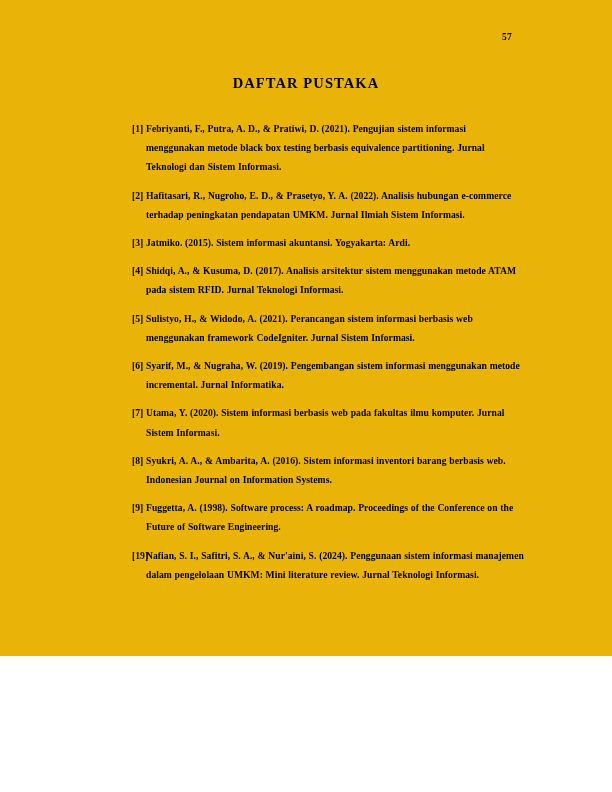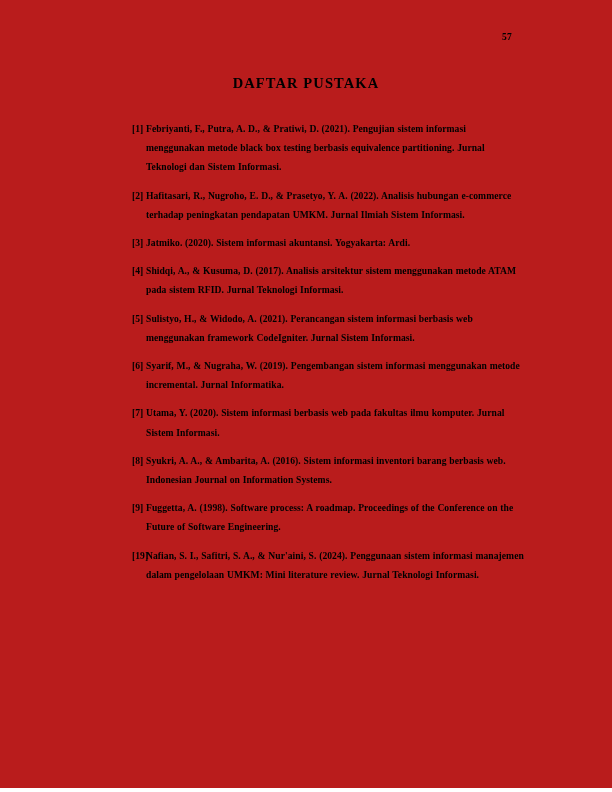--- a/index.html
+++ b/index.html
@@ -12,22 +12,22 @@
     height: 792px;
     position: relative;
     font-family: "Liberation Serif", "DejaVu Serif", serif;
     color: #000000;
     overflow: hidden;
   }
   .page {
     position: absolute;
     inset: 0;
     width: 612px;
-    height: 788px;
-    background: #b91c1c;
+    height: 656px;
+    background: #eab308;
   }
   .page-number {
     position: absolute;
     top: 31px;
     left: 0;
     width: 612px;
     padding-right: 100px;
     box-sizing: border-box;
     text-align: right;
     font-size: 9.5px;
@@ -89,21 +89,21 @@
     <li class="reference-item">
       <span class="ref-marker">[1]</span>
       <span class="ref-text">Febriyanti, F., Putra, A. D., &amp; Pratiwi, D. (2021). Pengujian sistem informasi menggunakan metode black box testing berbasis equivalence partitioning. Jurnal Teknologi dan Sistem Informasi.</span>
     </li>
     <li class="reference-item">
       <span class="ref-marker">[2]</span>
       <span class="ref-text">Hafitasari, R., Nugroho, E. D., &amp; Prasetyo, Y. A. (2022). Analisis hubungan e-commerce terhadap peningkatan pendapatan UMKM. Jurnal Ilmiah Sistem Informasi.</span>
     </li>
     <li class="reference-item">
       <span class="ref-marker">[3]</span>
-      <span class="ref-text">Jatmiko. (2020). Sistem informasi akuntansi. Yogyakarta: Ardi.</span>
+      <span class="ref-text">Jatmiko. (2015). Sistem informasi akuntansi. Yogyakarta: Ardi.</span>
     </li>
     <li class="reference-item">
       <span class="ref-marker">[4]</span>
       <span class="ref-text">Shidqi, A., &amp; Kusuma, D. (2017). Analisis arsitektur sistem menggunakan metode ATAM pada sistem RFID. Jurnal Teknologi Informasi.</span>
     </li>
     <li class="reference-item">
       <span class="ref-marker">[5]</span>
       <span class="ref-text">Sulistyo, H., &amp; Widodo, A. (2021). Perancangan sistem informasi berbasis web menggunakan framework CodeIgniter. Jurnal Sistem Informasi.</span>
     </li>
     <li class="reference-item">

